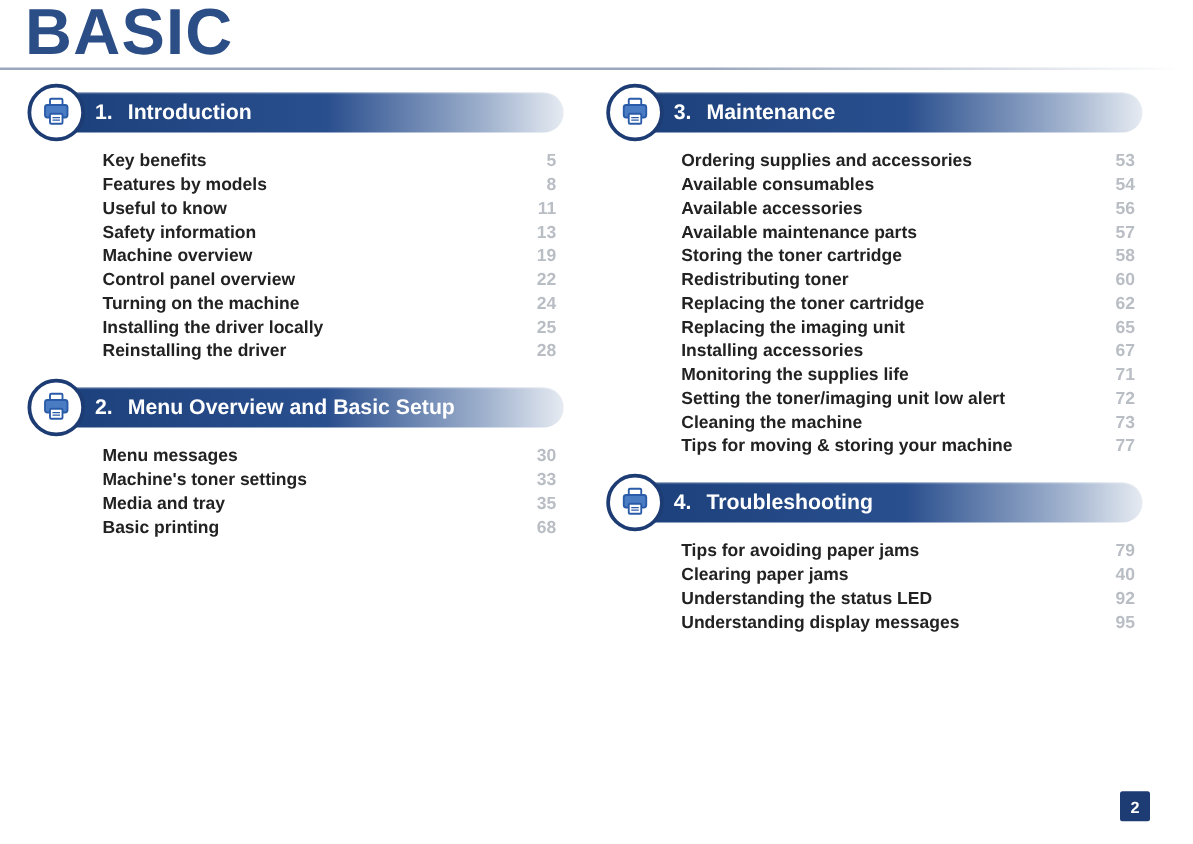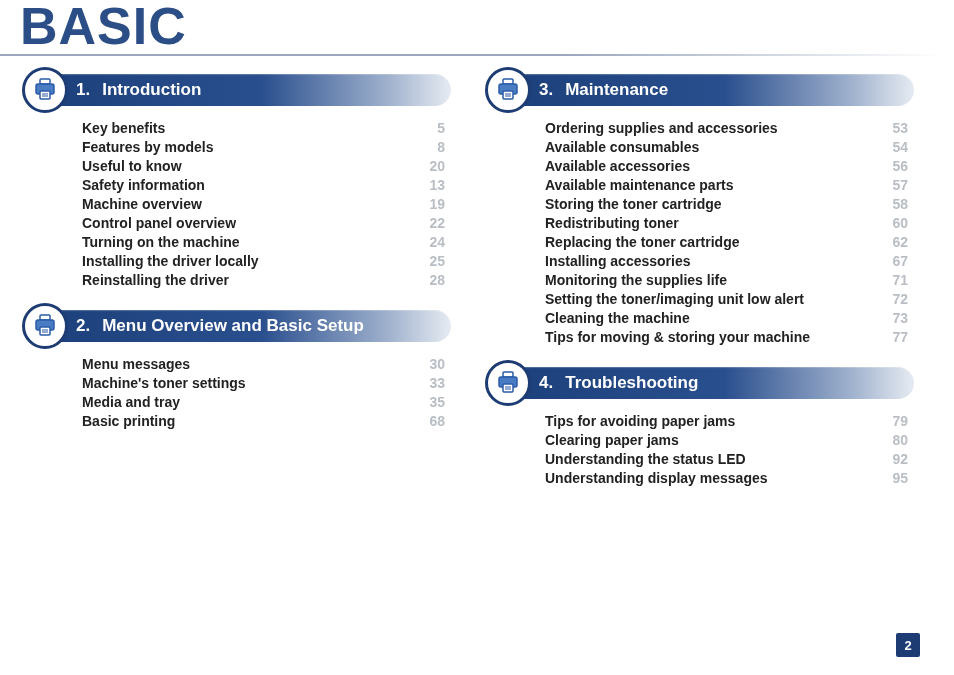--- a/index.html
+++ b/index.html
@@ -70,21 +70,21 @@
           <div class="toc-row">
               <span class="toc-label">Key benefits</span>
               <span class="toc-page">5</span>
             </div>
           <div class="toc-row">
               <span class="toc-label">Features by models</span>
               <span class="toc-page">8</span>
             </div>
           <div class="toc-row">
               <span class="toc-label">Useful to know</span>
-              <span class="toc-page">20</span>
+              <span class="toc-page">11</span>
             </div>
           <div class="toc-row">
               <span class="toc-label">Safety information</span>
               <span class="toc-page">13</span>
             </div>
           <div class="toc-row">
               <span class="toc-label">Machine overview</span>
               <span class="toc-page">19</span>
             </div>
           <div class="toc-row">
@@ -184,20 +184,24 @@
             </div>
           <div class="toc-row">
               <span class="toc-label">Redistributing toner</span>
               <span class="toc-page">60</span>
             </div>
           <div class="toc-row">
               <span class="toc-label">Replacing the toner cartridge</span>
               <span class="toc-page">62</span>
             </div>
           <div class="toc-row">
+              <span class="toc-label">Replacing the imaging unit</span>
+              <span class="toc-page">65</span>
+            </div>
+          <div class="toc-row">
               <span class="toc-label">Installing accessories</span>
               <span class="toc-page">67</span>
             </div>
           <div class="toc-row">
               <span class="toc-label">Monitoring the supplies life</span>
               <span class="toc-page">71</span>
             </div>
           <div class="toc-row">
               <span class="toc-label">Setting the toner/imaging unit low alert</span>
               <span class="toc-page">72</span>
@@ -229,21 +233,21 @@
             <span>Troubleshooting</span>
           </div>
         </div>
         <div class="toc">
           <div class="toc-row">
               <span class="toc-label">Tips for avoiding paper jams</span>
               <span class="toc-page">79</span>
             </div>
           <div class="toc-row">
               <span class="toc-label">Clearing paper jams</span>
-              <span class="toc-page">80</span>
+              <span class="toc-page">40</span>
             </div>
           <div class="toc-row">
               <span class="toc-label">Understanding the status LED</span>
               <span class="toc-page">92</span>
             </div>
           <div class="toc-row">
               <span class="toc-label">Understanding display messages</span>
               <span class="toc-page">95</span>
             </div>
         </div>

